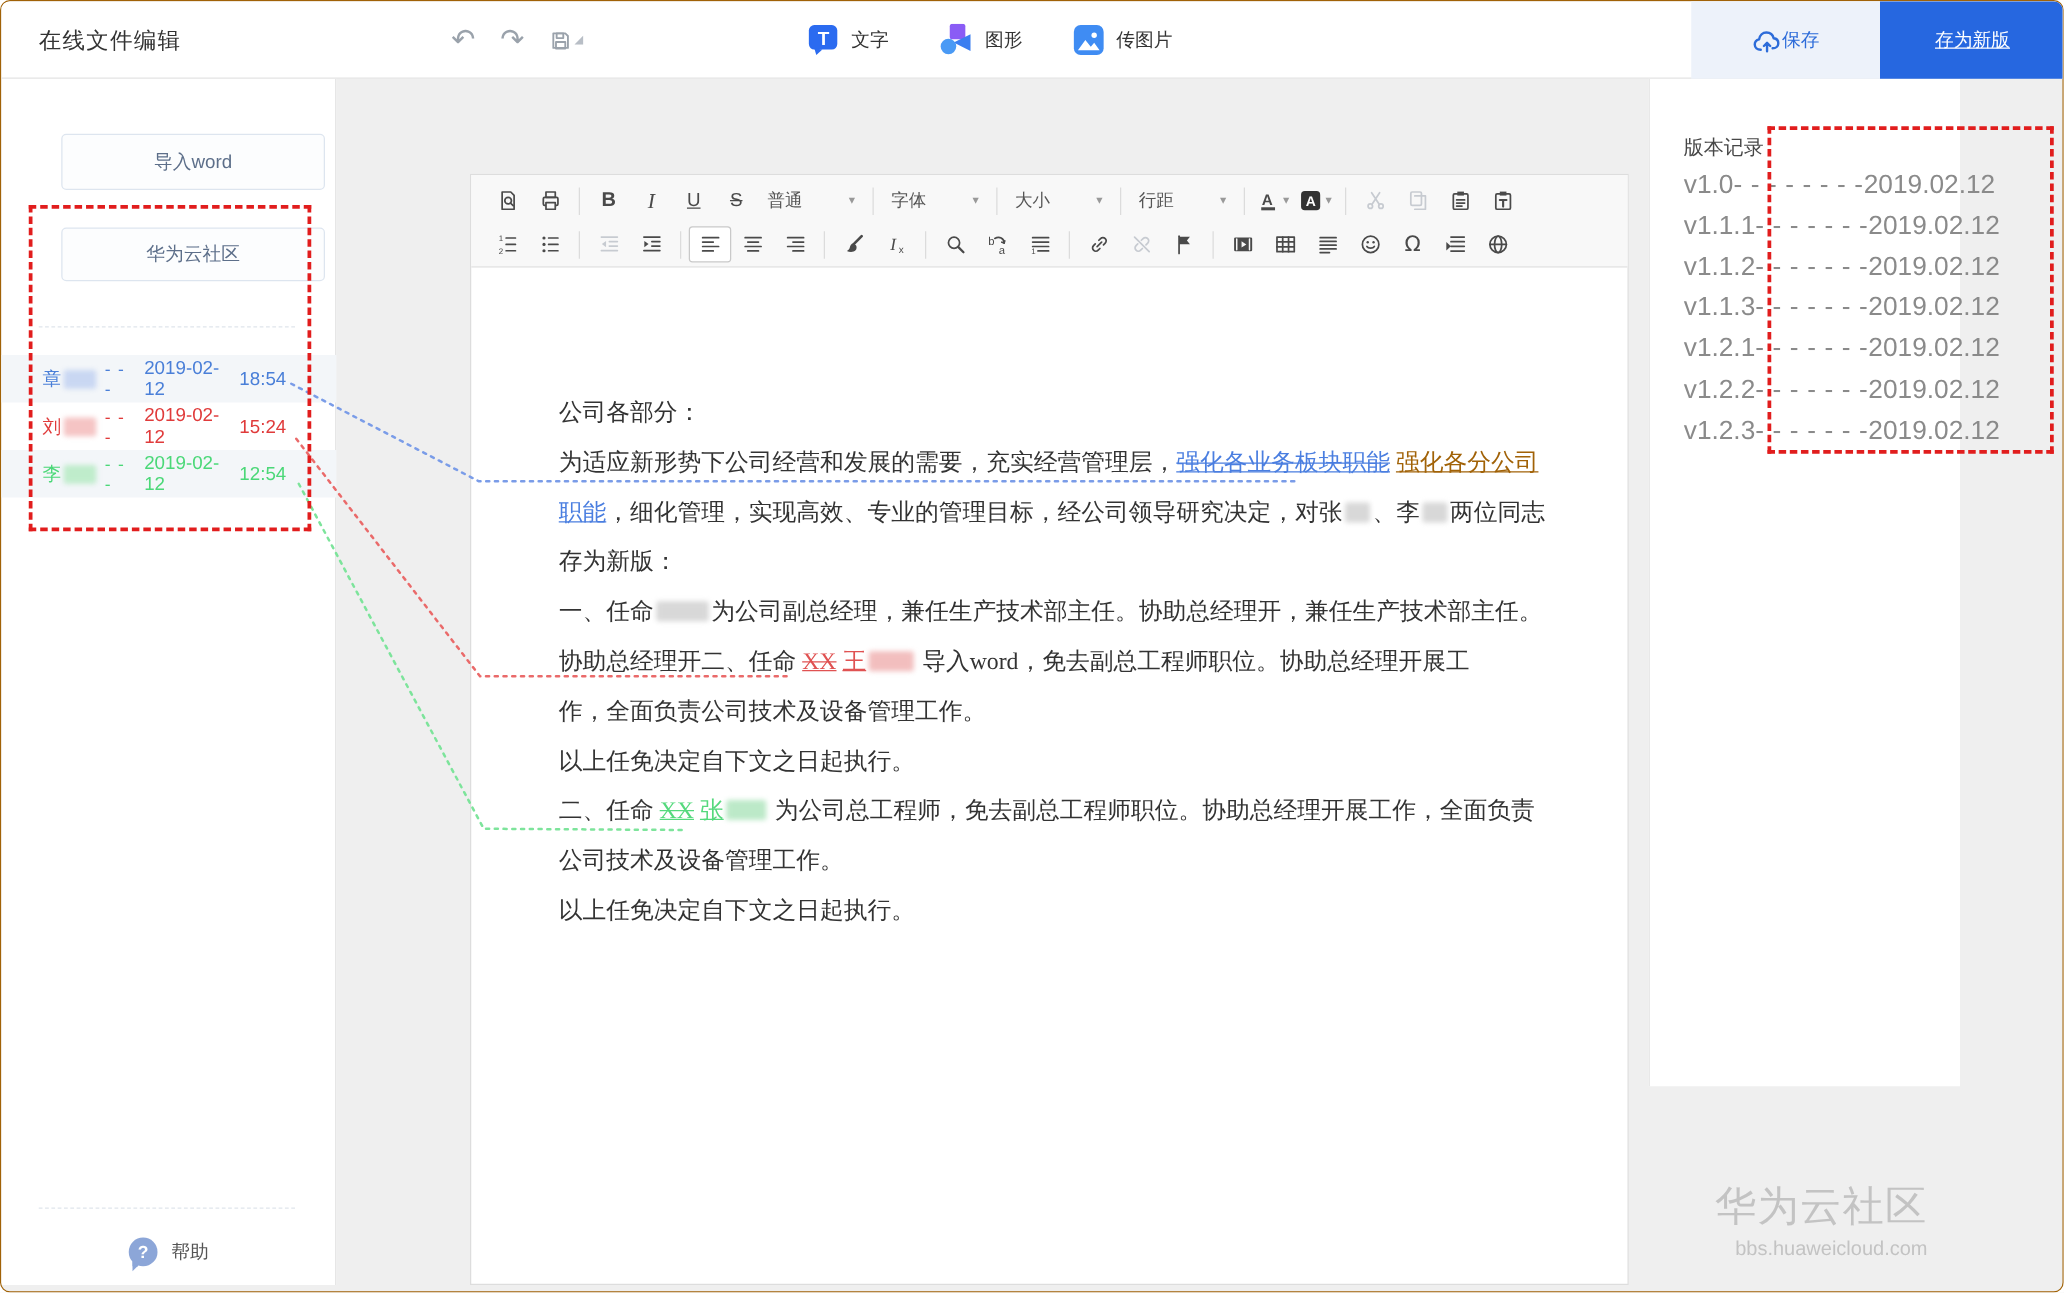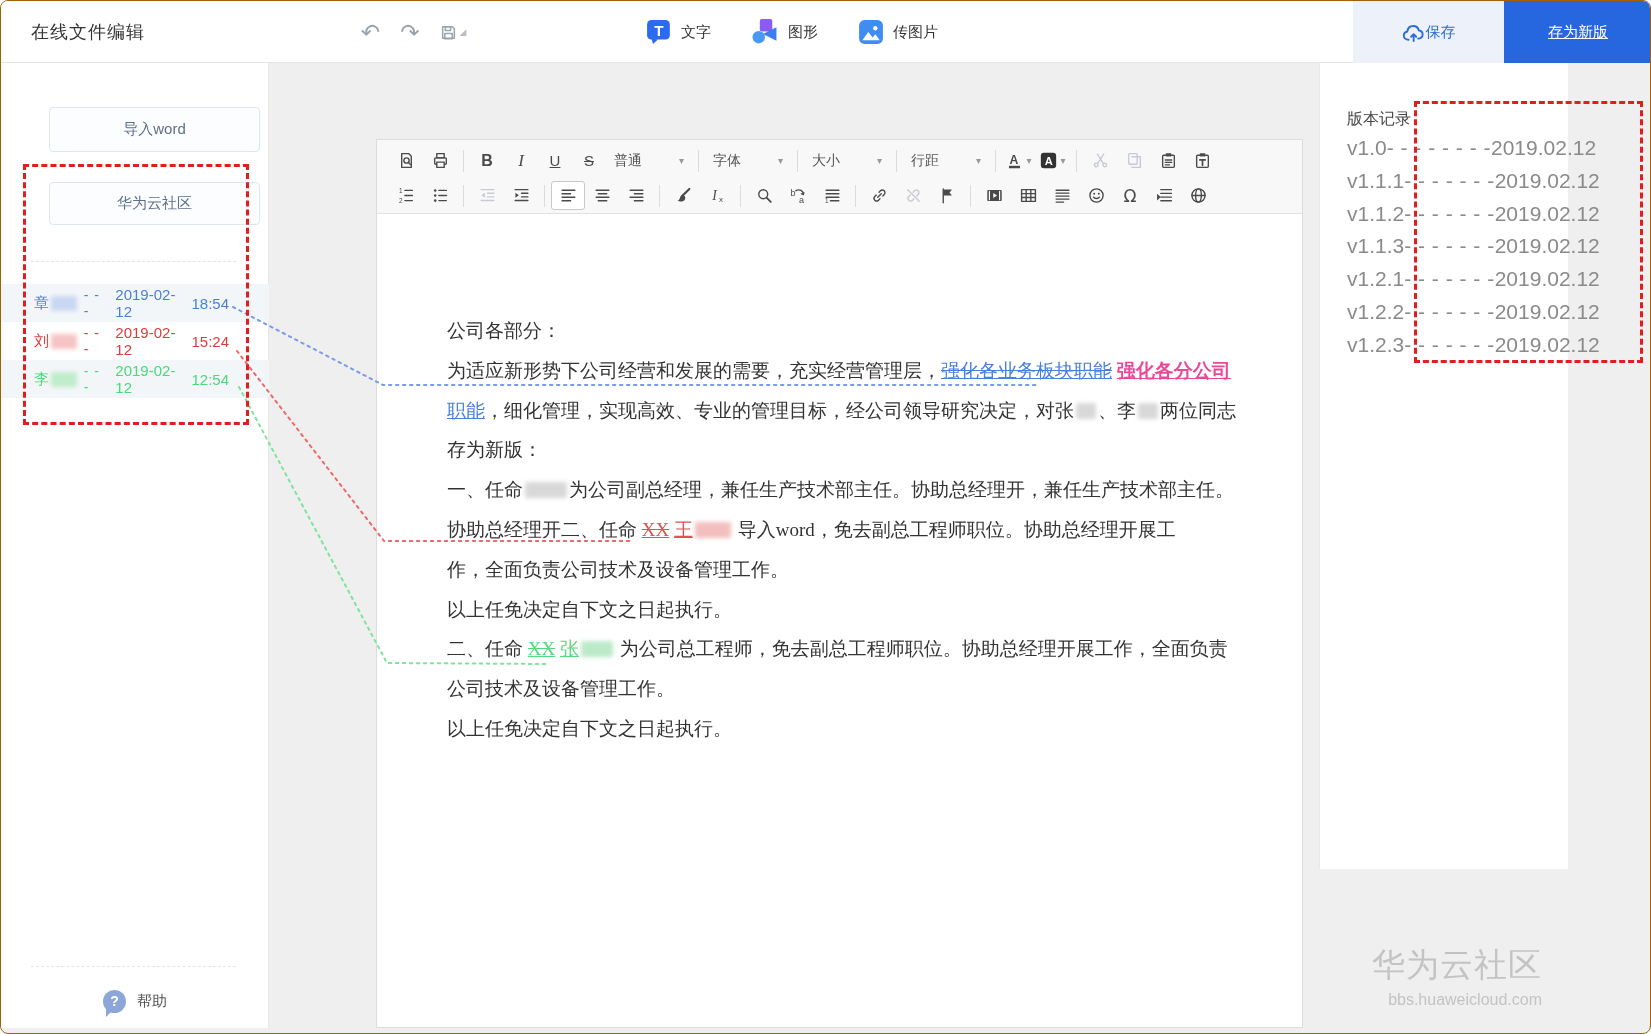--- a/index.html
+++ b/index.html
@@ -415,21 +415,21 @@
             <svg class="tsvg" viewBox="0 0 16 16" fill="none" stroke="currentColor" stroke-width="1.3" stroke-linecap="round" stroke-linejoin="round">
               <circle cx="8" cy="8" r="6.2"></circle>
               <ellipse cx="8" cy="8" rx="2.7" ry="6.2"></ellipse>
               <path d="M1.8 8h12.4"></path>
             </svg>
           </span>
         </div>
     </div>
     <div class="doc-body">
         <div class="doc-line"><span>公司各部分：</span></div>
-        <div class="doc-line"><span>为适应新形势下公司经营和发展的需要，充实经营管理层，</span><span class="seg-del" style="color: rgb(74, 126, 224);">强化各业务板块职能</span><span> </span><span class="seg-ins" style="color: #ec4899; font-weight: bold;">强化各分公司</span></div>
+        <div class="doc-line"><span>为适应新形势下公司经营和发展的需要，充实经营管理层，</span><span class="seg-del" style="color: rgb(74, 126, 224);">强化各业务板块职能</span><span> </span><span class="seg-ins" style="color: #a16207;">强化各分公司</span></div>
         <div class="doc-line"><span class="seg-ins" style="color: rgb(74, 126, 224);">职能</span><span>，细化管理，实现高效、专业的管理目标，经公司领导研究决定，对张</span><span class="seg-redacted" style="background: rgb(216, 216, 216); width: 20px;"></span><span>、李</span><span class="seg-redacted" style="background: rgb(216, 216, 216); width: 20px;"></span><span>两位同志</span></div>
         <div class="doc-line"><span>存为新版：</span></div>
         <div class="doc-line"><span>一、任命</span><span class="seg-redacted" style="background: rgb(216, 216, 216); width: 42px;"></span><span>为公司副总经理，兼任生产技术部主任。协助总经理开，兼任生产技术部主任。</span></div>
         <div class="doc-line"><span>协助总经理开二、任命 </span><span class="seg-del" style="color: rgb(224, 82, 82);">XX</span><span> </span><span class="seg-ins" style="color: rgb(224, 82, 82);">王</span><span class="seg-redacted" style="background: rgb(242, 190, 190); width: 36px;"></span><span> 导入word，免去副总工程师职位。协助总经理开展工</span></div>
         <div class="doc-line"><span>作，全面负责公司技术及设备管理工作。</span></div>
         <div class="doc-line"><span>以上任免决定自下文之日起执行。</span></div>
         <div class="doc-line"><span>二、任命 </span><span class="seg-del" style="color: rgb(85, 217, 125);">XX</span><span> </span><span class="seg-ins" style="color: rgb(85, 217, 125);">张</span><span class="seg-redacted" style="background: rgb(188, 233, 200); width: 32px;"></span><span> 为公司总工程师，免去副总工程师职位。协助总经理开展工作，全面负责</span></div>
         <div class="doc-line"><span>公司技术及设备管理工作。</span></div>
         <div class="doc-line"><span>以上任免决定自下文之日起执行。</span></div>
       </div>

